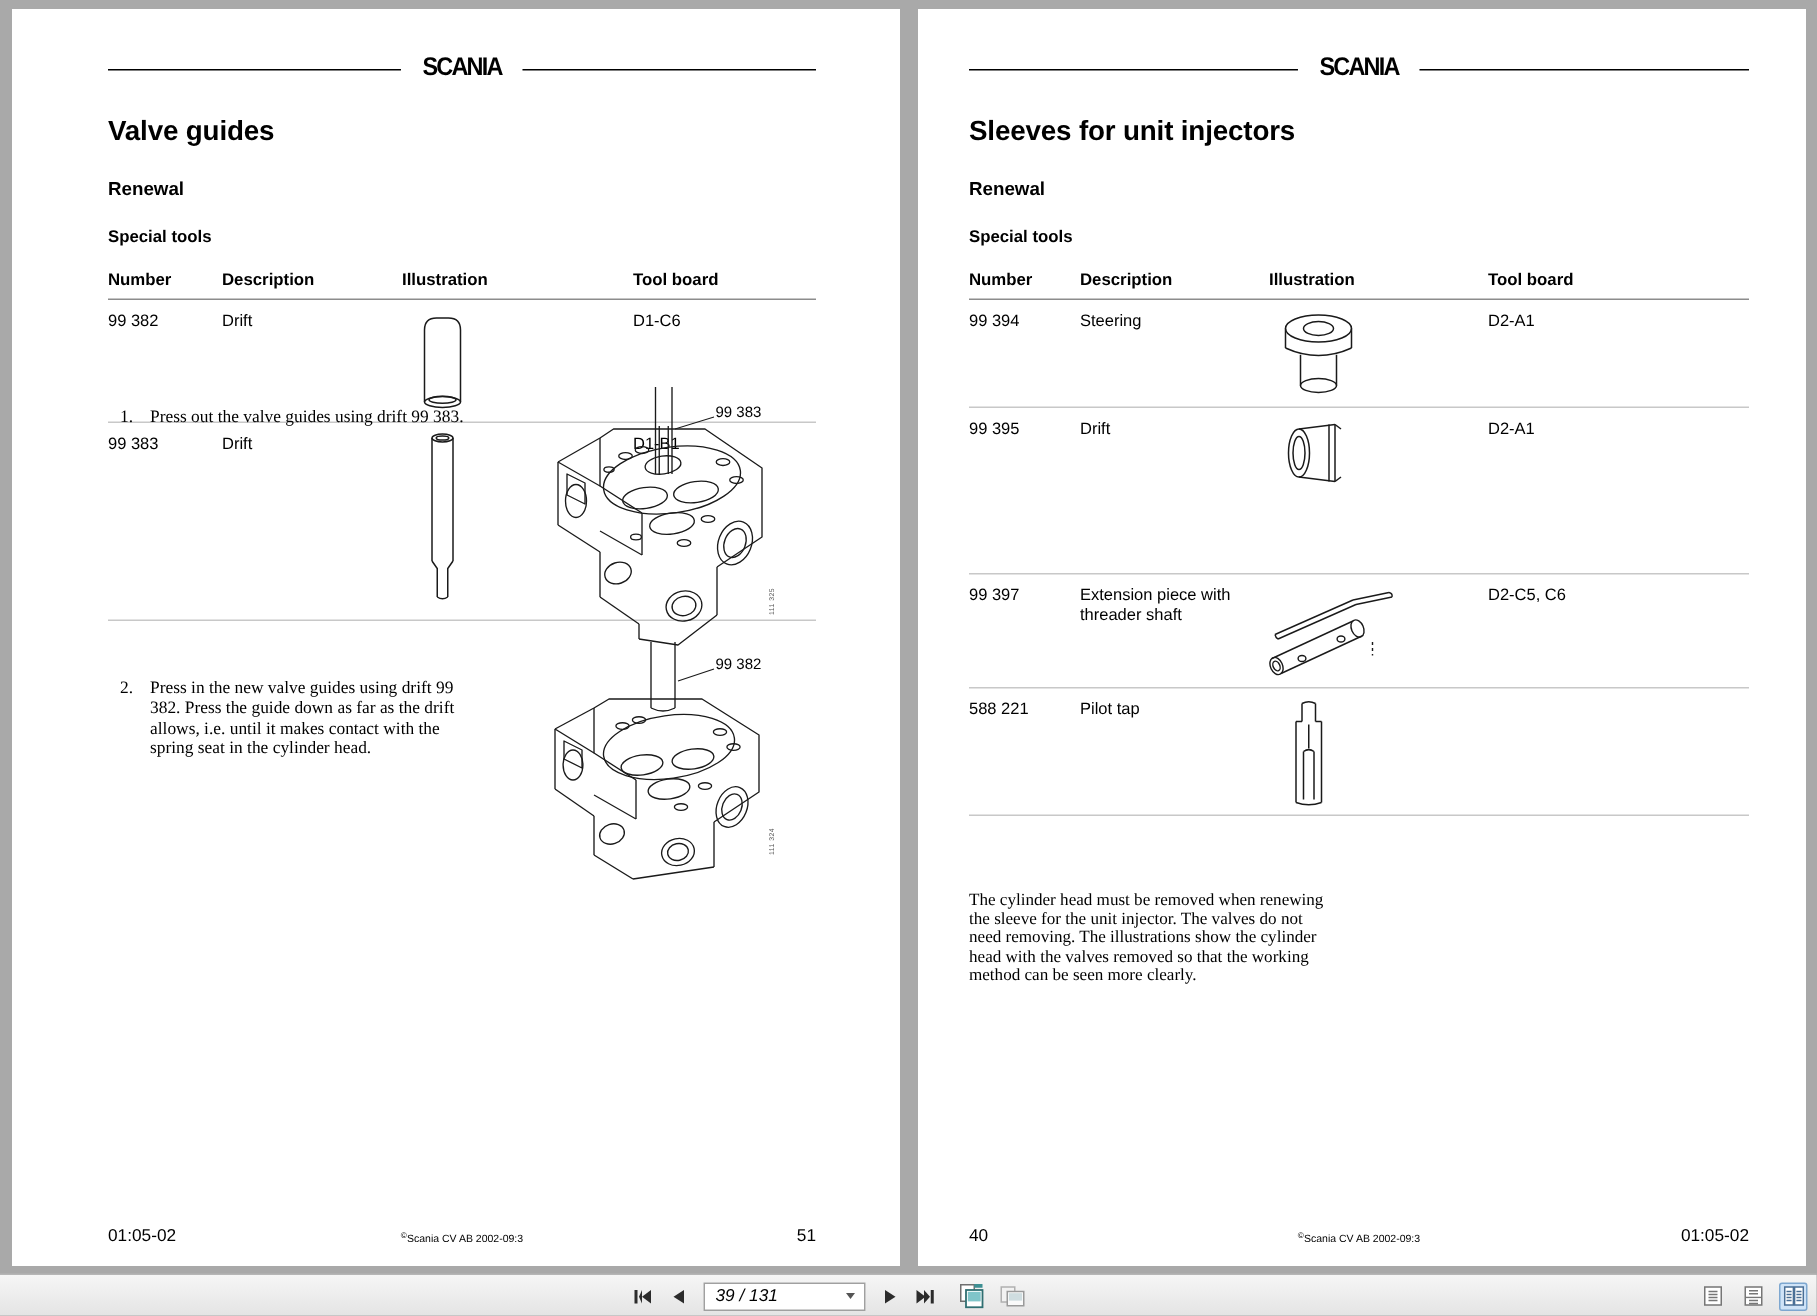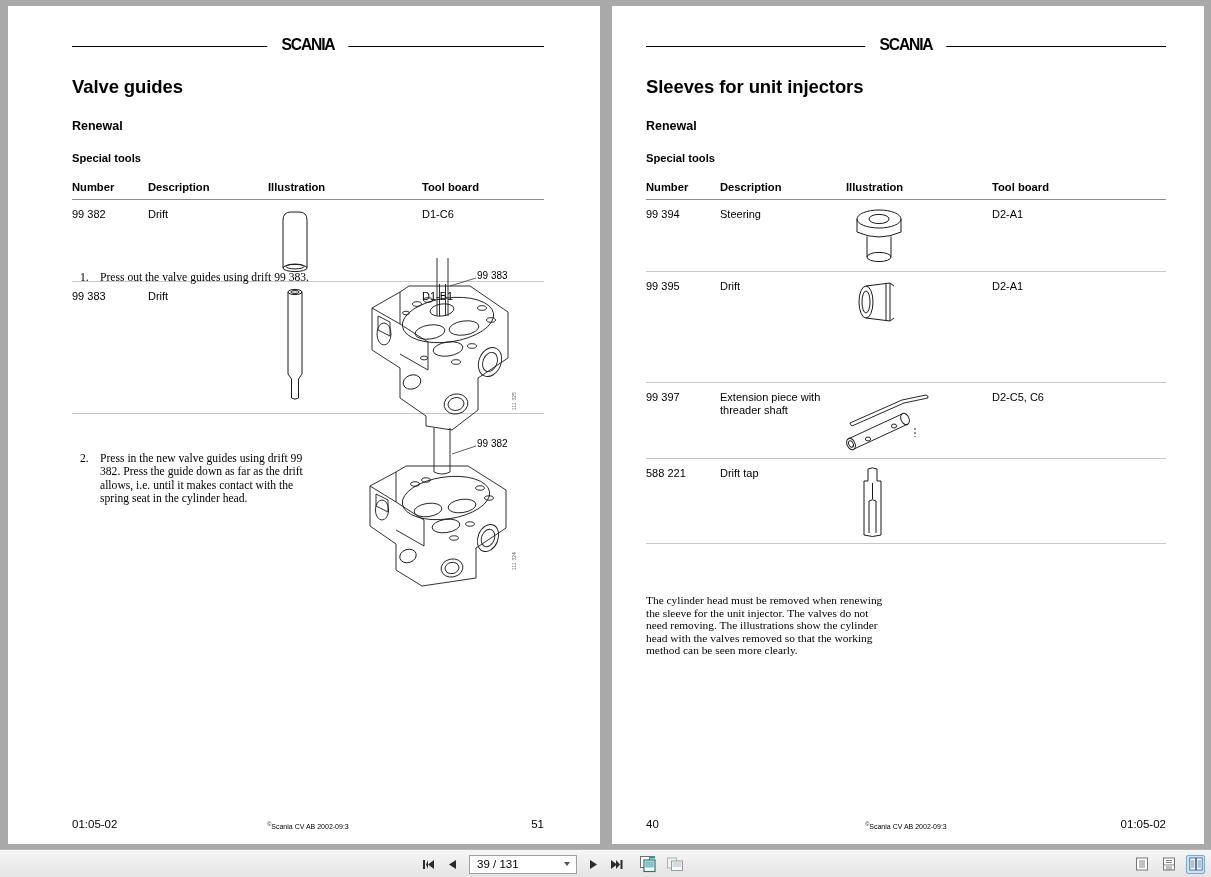--- a/index.html
+++ b/index.html
@@ -206,20 +206,21 @@
     background: linear-gradient(to bottom, #f6f6f6 0%, #ededed 50%, #e4e4e4 100%);
     border-top: 1px solid #b6b6b6;
   }
   .tb-center {
     position: absolute;
     left: 421px; top: 0;
     height: 28px;
     display: flex;
     align-items: center;
     gap: 7px;
+    font-style: italic;
   }
   .tb-right {
     position: absolute;
     right: 6px; top: 0;
     height: 28px;
     display: flex;
     align-items: center;
     gap: 8px;
   }
   .tb-btn {
@@ -534,21 +535,21 @@
                 <ellipse cx="52" cy="33" rx="2.6" ry="2"></ellipse>
 
                 <path d="M73 35 L73 44" stroke-dasharray="2 2"></path>
               </g>
             </svg>
           </div>
         </div>
 
         <div class="trow" style="height:85px">
           <div class="cell c-num" style="left:0px">588 221</div>
-          <div class="cell c-desc" style="left:74px">Drift tap</div>
+          <div class="cell c-desc" style="left:74px">Pilot tap</div>
           <div class="cell c-board" style="left:346px"></div>
           <div class="illus" style="left:210px; top:4px">
             <svg width="34" height="80" viewBox="0 0 34 80">
               <g fill="none" stroke="#1a1a1a" stroke-width="1">
                 <path d="M12 6 L12 18"></path>
                 <path d="M21 6 L21 18"></path>
                 <path d="M12 6 Q16.5 3.6 21 6"></path>
                 <path d="M8 18 L8 72"></path>
                 <path d="M25 18 L25 72"></path>
                 <path d="M12 18 L8 18"></path>

